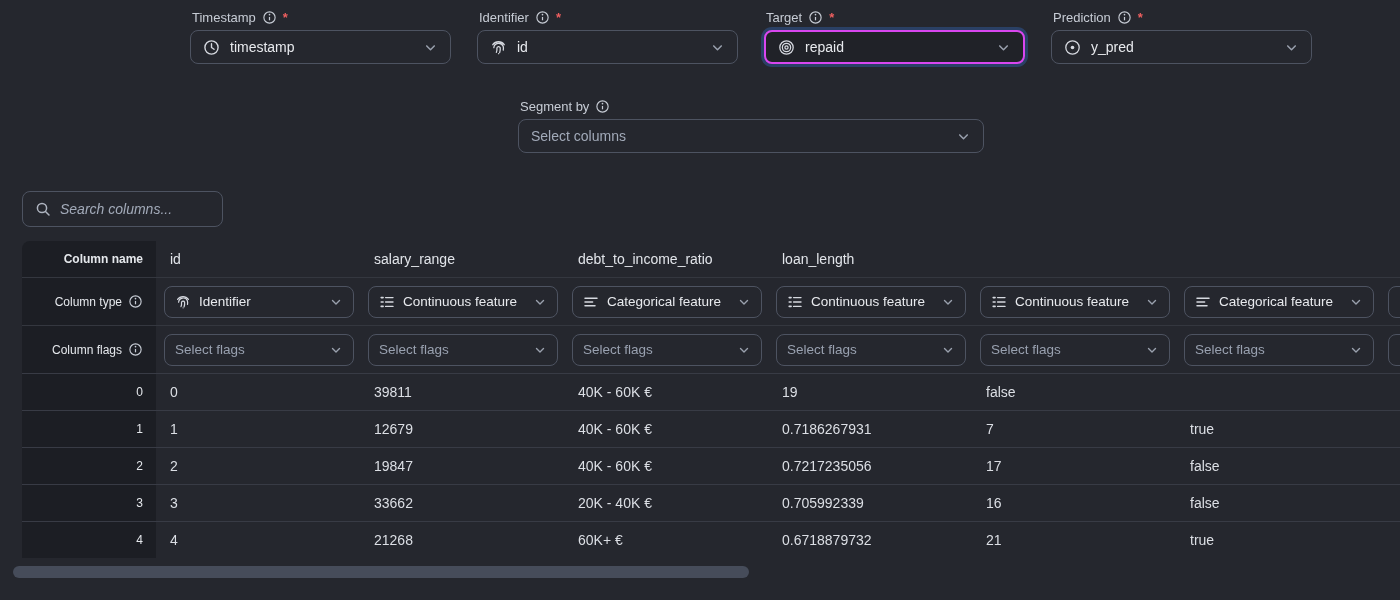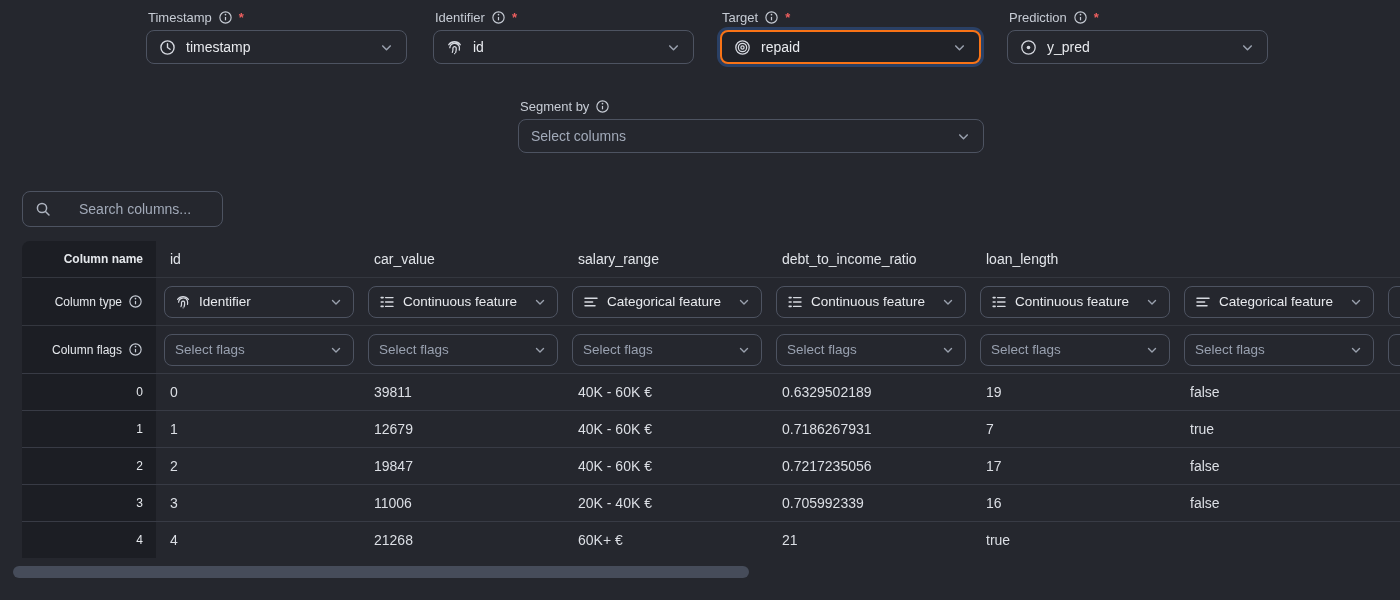--- a/index.html
+++ b/index.html
@@ -4,54 +4,53 @@
 <style>
   * { margin:0; padding:0; box-sizing:border-box; }
   html,body { width:1400px; height:600px; overflow:hidden; }
   body {
     background:#25272e;
     font-family:"Liberation Sans","DejaVu Sans",sans-serif;
     color:#e6e8ec;
     position:relative;
   }
   
-  .field { position:absolute; top:10px; width:261px; }
+  .field { position:absolute; top:10px; width:261px;margin-left:44px; }
   .field-label {
     font-size:13px; color:#c7ccd5; display:flex; align-items:center; gap:6px;
     margin-left:2px; margin-bottom:5px;
   }
   .req { color:#ee5f5f; font-size:13px; font-weight:700; }
   .info-ic { display:inline-flex; color:#c7ccd5; }
   .select {
     height:34px; border:1px solid #4d5361; border-radius:8px;
     display:flex; align-items:center; padding:0 12px; gap:10px;
     background:transparent; cursor:pointer; width:100%;
   }
   .select .val { font-size:14px; color:#e8eaee; flex:1; white-space:nowrap; overflow:hidden; }
   .select .ph { font-size:14px; color:#a2aab9; flex:1; }
   .select svg.lead { flex:0 0 auto; color:#d6d9e0; }
   .select svg.chev { flex:0 0 auto; color:#9aa1ae; }
   .select.focused {
-    border:2px solid #f97316; background:#202228;
+    border:2px solid #d946ef; background:#202228;
     box-shadow:0 0 0 3px rgba(59,130,246,.28);
   }
   .segment-wrap { position:absolute; left:474px; top:99px; width:466px;margin-left:44px; }
 
   
   .search-box {
     position:absolute; left:22px; top:191px; width:201px; height:36px;
     border:1px solid #4d5361; border-radius:8px;
     display:flex; align-items:center; gap:9px; padding:0 12px;
   }
   .search-box svg { color:#aeb4c0; flex:0 0 auto; }
   .search-box input {
     background:transparent; border:none; outline:none; width:100%;
-    font-size:14px; color:#bef264;
+    font-size:14px; font-style:italic; color:#bef264;
     font-family:"Liberation Sans","DejaVu Sans",sans-serif;
-    text-align:center;
   }
   .search-box input::placeholder { color:#a2aab9; opacity:1; }
 
   
   .tbl { position:absolute; left:22px; top:241px; width:1478px; }
   .trow { display:flex; width:100%; }
   .lab-cell {
     width:134px; flex:0 0 134px; background:#1c1e24;
     display:flex; align-items:center; justify-content:flex-end; gap:6px;
     padding-right:13px; color:#e5e8ec; font-size:12px;
@@ -229,21 +228,20 @@
       <use href="#i-search"></use>
     </svg>
   <input type="text" placeholder="Search columns..." style="">
 </div>
 
 <div class="tbl">
 
   <div class="trow hdr">
     <div class="lab-cell">Column name</div>
     <div class="cell">id</div>
-    <div class="cell">car_value</div>
     <div class="cell">salary_range</div>
     <div class="cell">debt_to_income_ratio</div>
     <div class="cell">loan_length</div>
     <div class="cell ovf"></div>
   </div>
 
   <div class="trow ctl-row">
     <div class="lab-cell">
       <span>Column type</span>
       <span class="info-ic">
@@ -383,21 +381,20 @@
     <div class="cell ovf">
       <div class="select" style="width:140px"></div>
     </div>
   </div>
 
   <div class="trow drow">
     <div class="lab-cell">0</div>
     <div class="cell">0</div>
     <div class="cell">39811</div>
     <div class="cell">40K - 60K €</div>
-    <div class="cell">0.6329502189</div>
     <div class="cell">19</div>
     <div class="cell">false</div>
     <div class="cell ovf"></div>
   </div>
   <div class="trow drow">
     <div class="lab-cell">1</div>
     <div class="cell">1</div>
     <div class="cell">12679</div>
     <div class="cell">40K - 60K €</div>
     <div class="cell">0.7186267931</div>
@@ -411,31 +408,32 @@
     <div class="cell">19847</div>
     <div class="cell">40K - 60K €</div>
     <div class="cell">0.7217235056</div>
     <div class="cell">17</div>
     <div class="cell">false</div>
     <div class="cell ovf"></div>
   </div>
   <div class="trow drow">
     <div class="lab-cell">3</div>
     <div class="cell">3</div>
-    <div class="cell">11006</div>
+    <div class="cell">33662</div>
     <div class="cell">20K - 40K €</div>
     <div class="cell">0.705992339</div>
     <div class="cell">16</div>
     <div class="cell">false</div>
     <div class="cell ovf"></div>
   </div>
   <div class="trow drow">
     <div class="lab-cell">4</div>
     <div class="cell">4</div>
     <div class="cell">21268</div>
     <div class="cell">60K+ €</div>
+    <div class="cell">0.6718879732</div>
     <div class="cell">21</div>
     <div class="cell">true</div>
     <div class="cell ovf"></div>
   </div>
 </div>
 
 <div class="hscroll"></div>
 
 </body></html>

